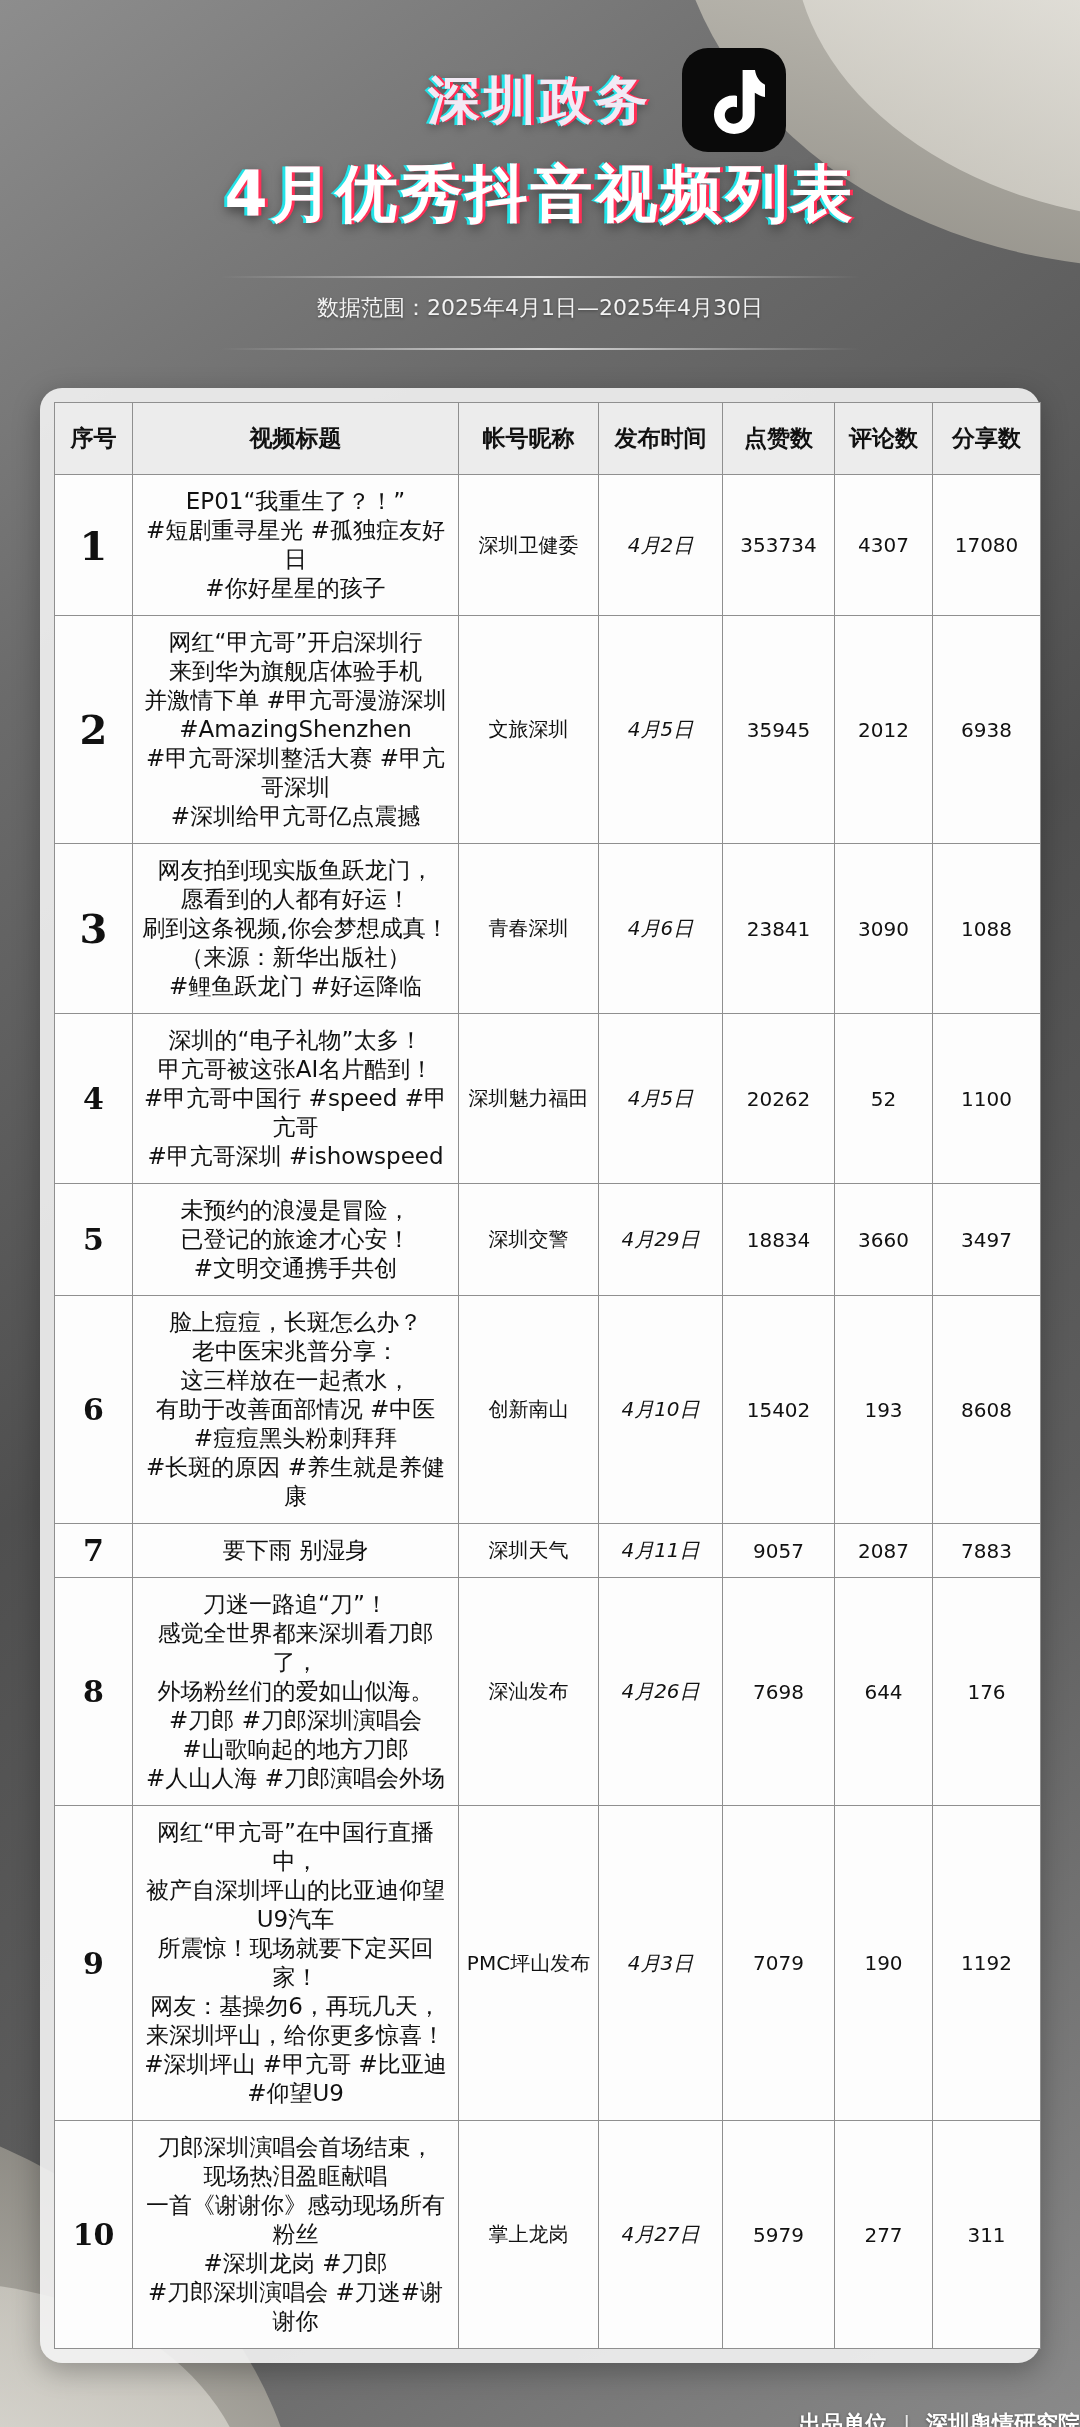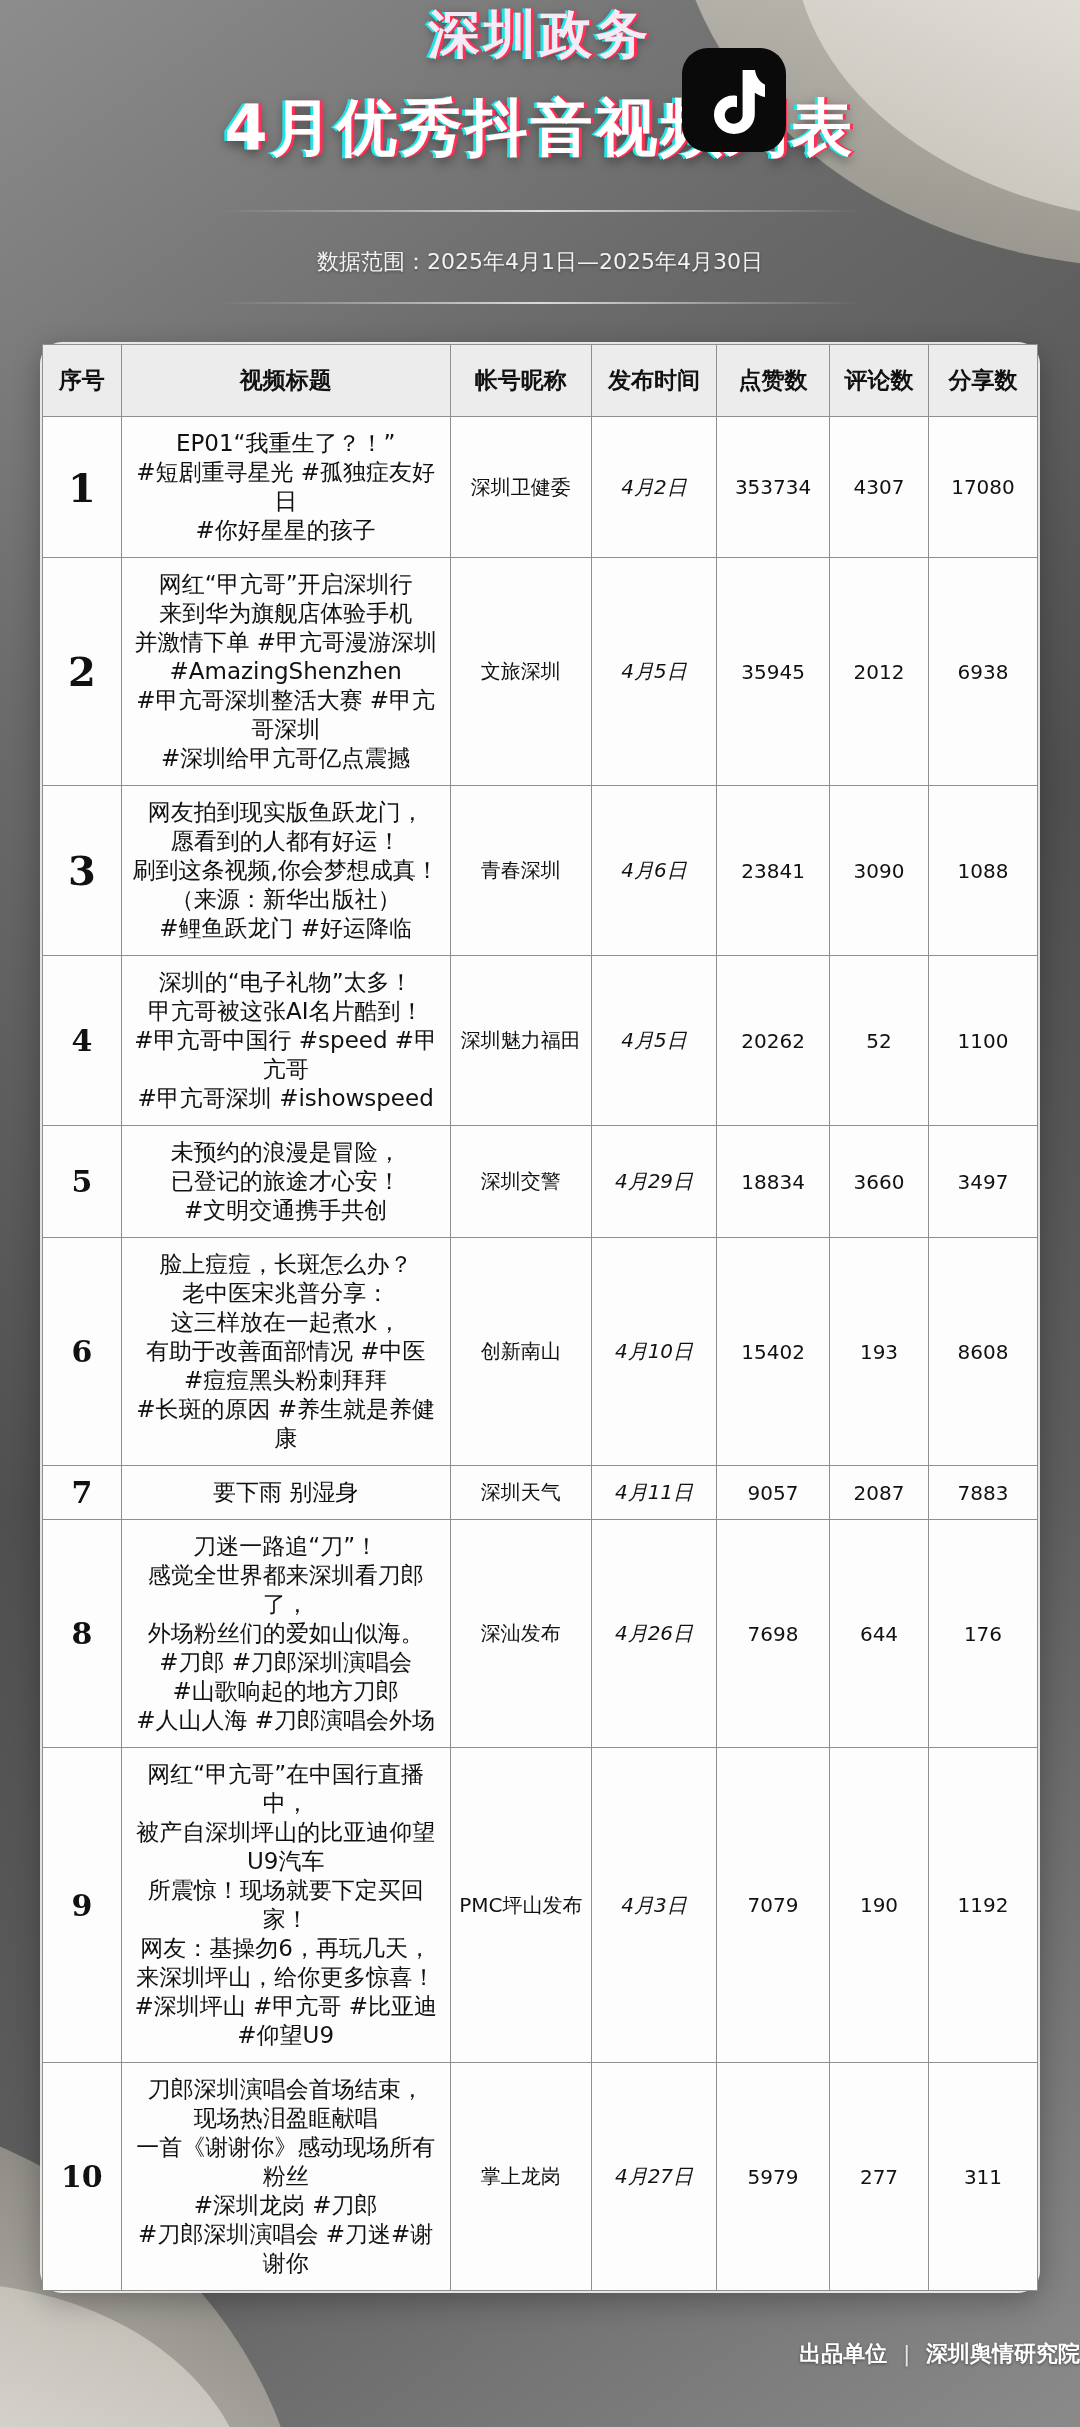--- a/index.html
+++ b/index.html
@@ -62,20 +62,21 @@
     height: 250px;
     background: linear-gradient(20deg, #f0eee8 0%, #c9c6bd 100%);
     border-radius: 0 100% 0 0;
     transform: rotate(-6deg);
     opacity: .7;
   }
 
   
   .header {
     position: relative;
+    padding-top: 66px;
     text-align: center;
   }
   .tiktok-badge {
     position: absolute;
     top: 48px;
     left: 682px;
     width: 104px;
     height: 104px;
     background: #0a0a0a;
     border-radius: 26px;
@@ -107,42 +108,42 @@
       0 4px 12px rgba(0,0,0,.5);
     margin: 16px;
   }
   .divider {
     width: 640px;
     height: 2px;
     margin: 40px auto 0 auto;
     background: linear-gradient(90deg, rgba(255,255,255,0) 0%, rgba(255,255,255,.75) 50%, rgba(255,255,255,0) 100%);
   }
   .meta {
-    margin-top: 32px;
+    margin-top: 12px;
     color: #f3f3f3;
     font-size: 22px;
     line-height: 36px;
     font-family: "DejaVu Sans", sans-serif;
     text-shadow: 0 1px 3px rgba(0,0,0,.4);
   }
   .divider-b {
     width: 640px;
     height: 2px;
     margin: 22px auto 0 auto;
     background: linear-gradient(90deg, rgba(255,255,255,0) 0%, rgba(255,255,255,.75) 50%, rgba(255,255,255,0) 100%);
   }
 
   
   .card {
     position: relative;
     margin: 38px auto 0 auto;
     width: 1000px;
     background: rgba(243,243,243,0.90);
     border-radius: 22px;
-    padding: 2px;
+    padding: 14px;
     box-sizing: border-box;
     box-shadow: 0 8px 28px rgba(0,0,0,.28);
   }
   table.list {
     width: 100%;
     border-collapse: collapse;
     background: #fdfdfd;
     font-family: "DejaVu Sans", sans-serif;
     table-layout: fixed;
   }

